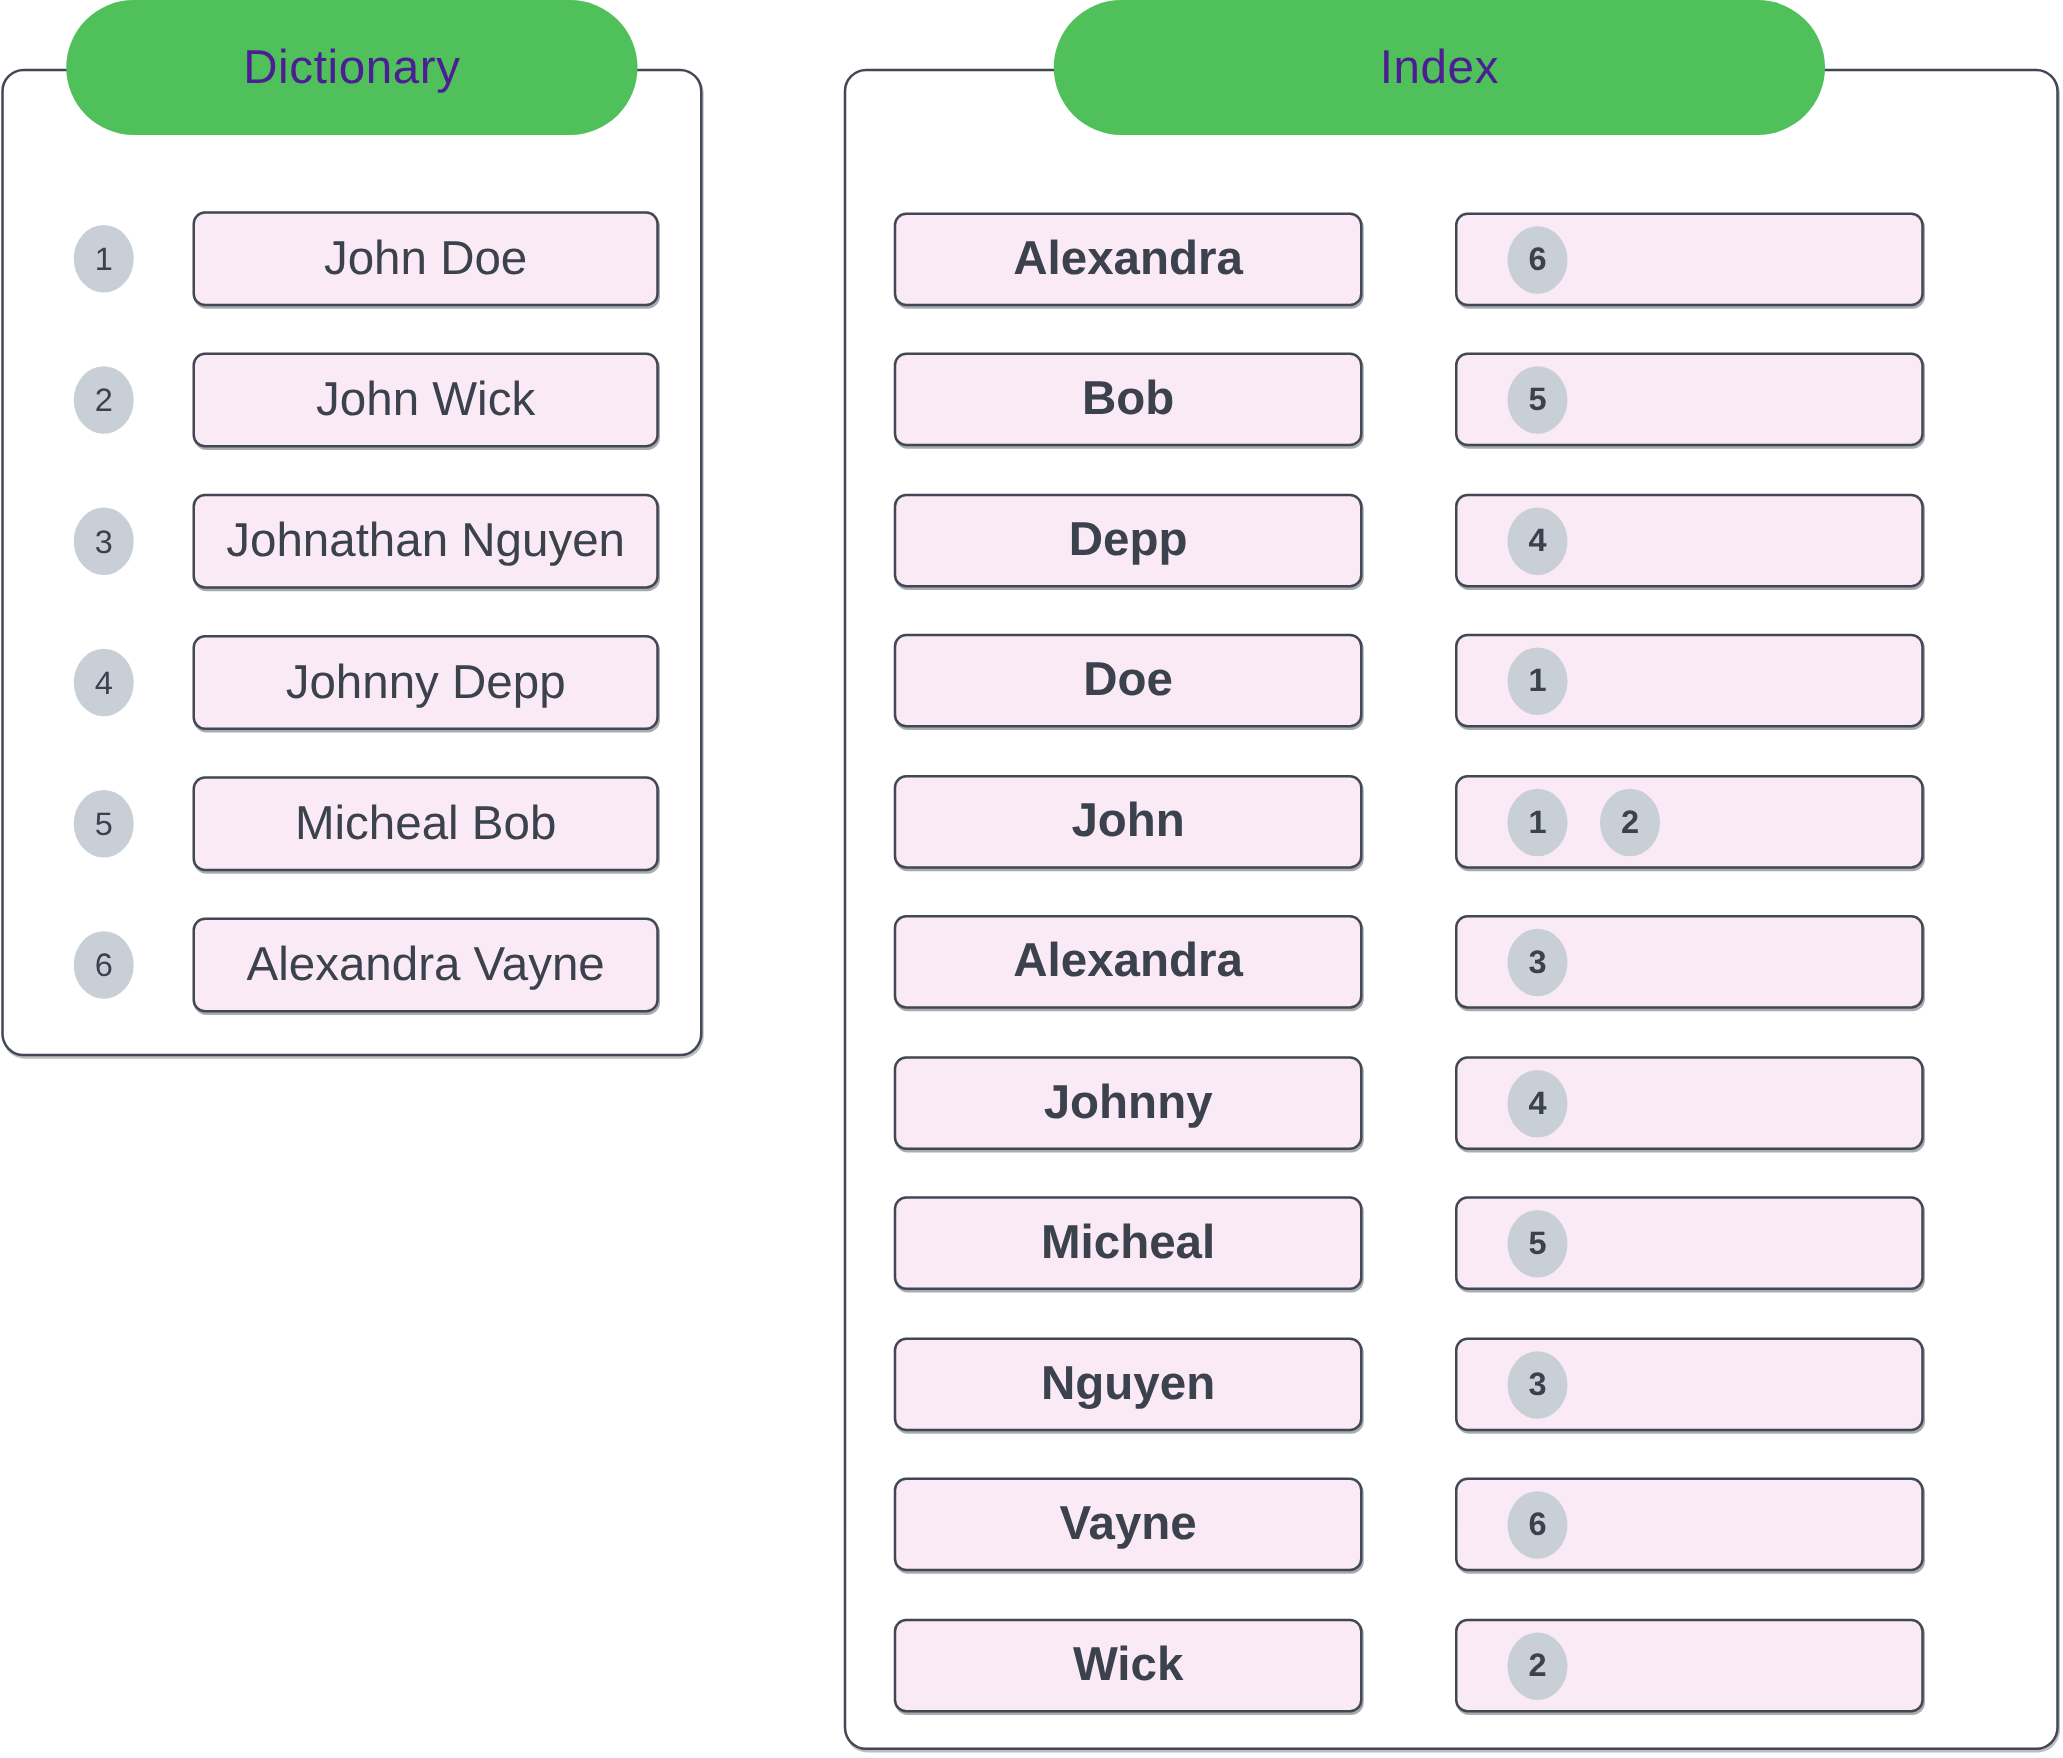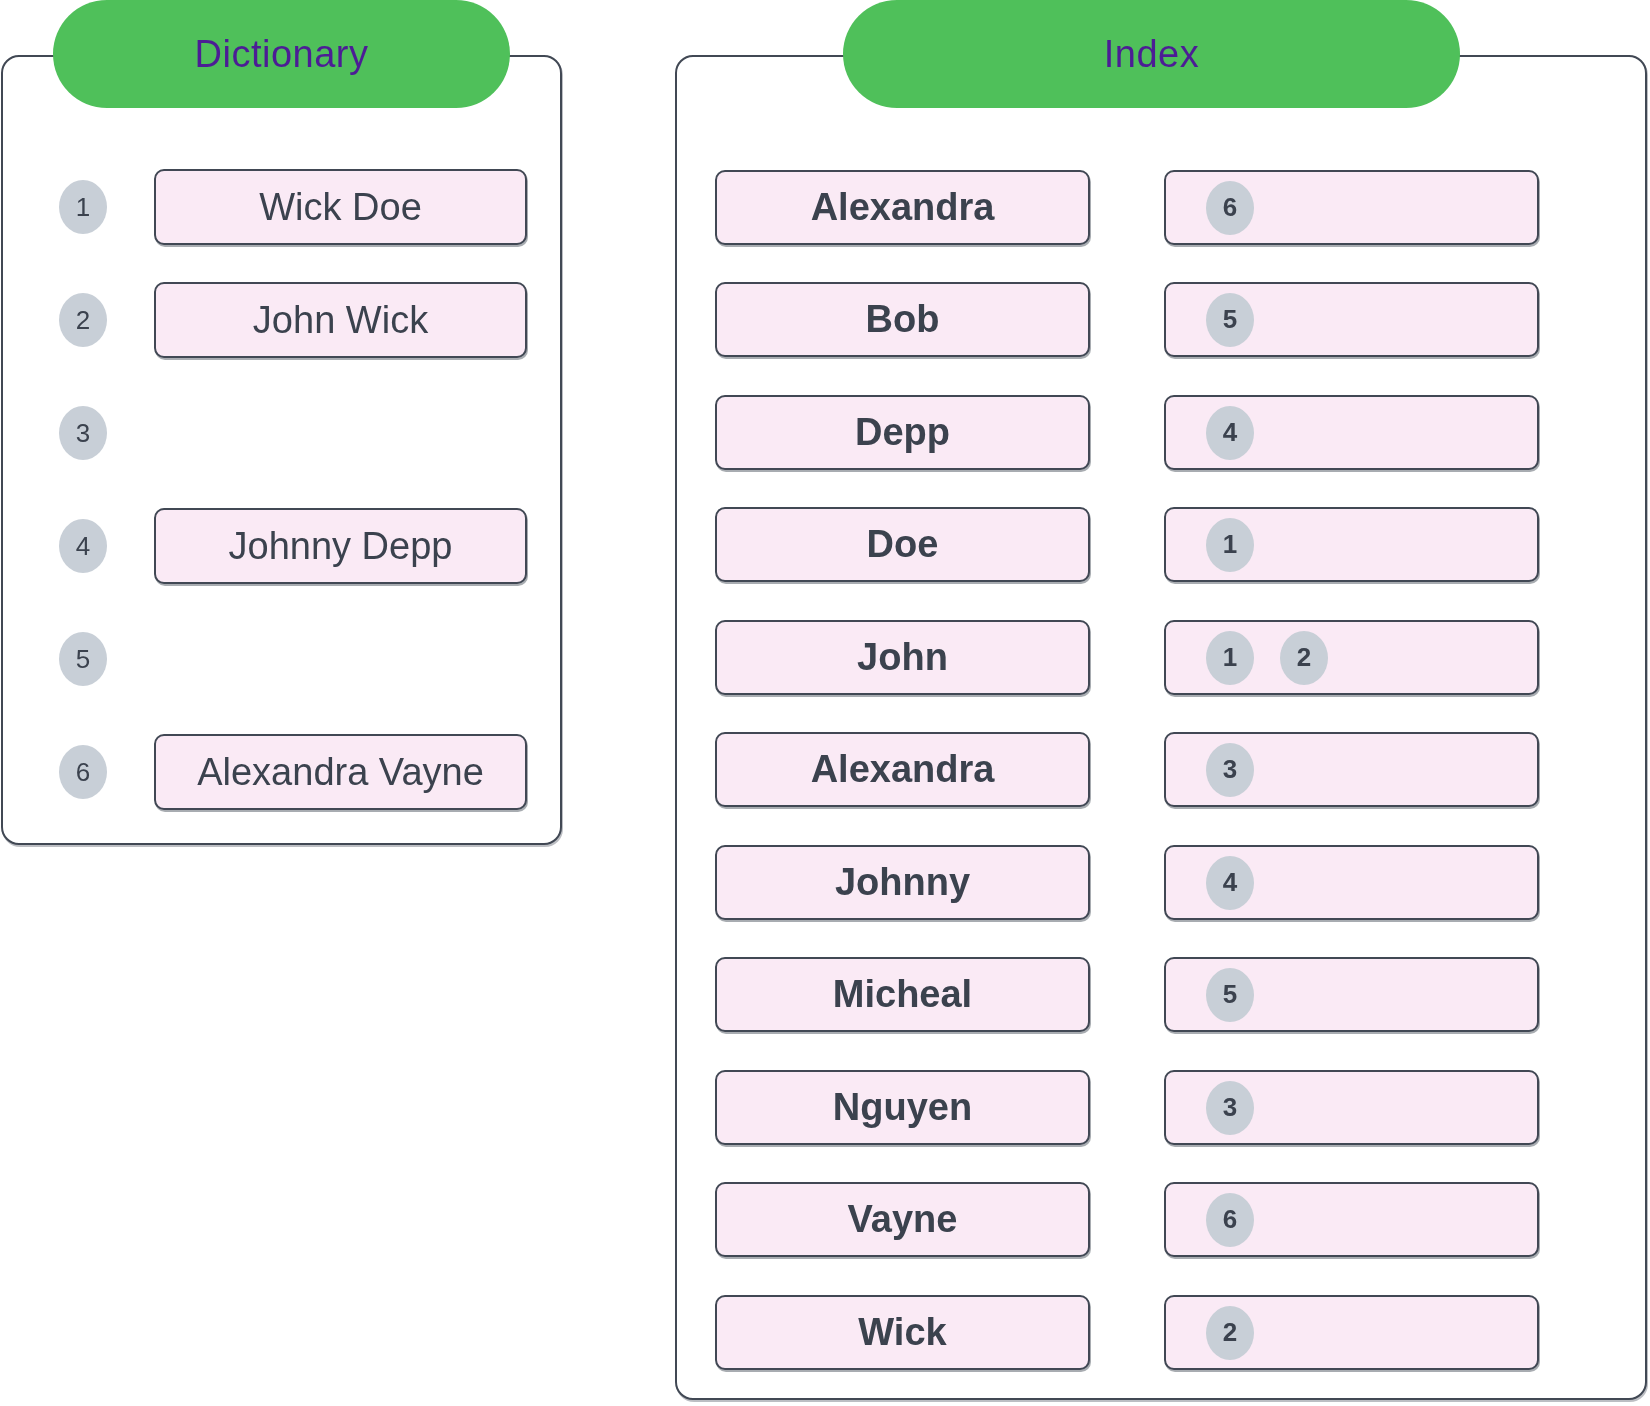--- a/index.html
+++ b/index.html
@@ -98,40 +98,46 @@
   }
 </style>
 </head>
 <body>
 
 <section class="panel panel-dictionary">
   <div class="rows">
       <div class="row dict-row" style="top: 112px;">
     <span class="badge">1</span>
     <div class="pinkbox name-box">
-      <span class="boxtext">Wick Doe</span>
+      <span class="boxtext">John Doe</span>
     </div>
   </div>
       <div class="row dict-row" style="top: 225px;">
     <span class="badge">2</span>
     <div class="pinkbox name-box">
       <span class="boxtext">John Wick</span>
     </div>
   </div>
       <div class="row dict-row" style="top: 338px;">
     <span class="badge">3</span>
+    <div class="pinkbox name-box">
+      <span class="boxtext">Johnathan Nguyen</span>
+    </div>
   </div>
       <div class="row dict-row" style="top: 451px;">
     <span class="badge">4</span>
     <div class="pinkbox name-box">
       <span class="boxtext">Johnny Depp</span>
     </div>
   </div>
       <div class="row dict-row" style="top: 564px;">
     <span class="badge">5</span>
+    <div class="pinkbox name-box">
+      <span class="boxtext">Micheal Bob</span>
+    </div>
   </div>
       <div class="row dict-row" style="top: 677px;">
     <span class="badge">6</span>
     <div class="pinkbox name-box">
       <span class="boxtext">Alexandra Vayne</span>
     </div>
   </div>
     </div>
 </section>
 <div class="pill pill-dictionary">

